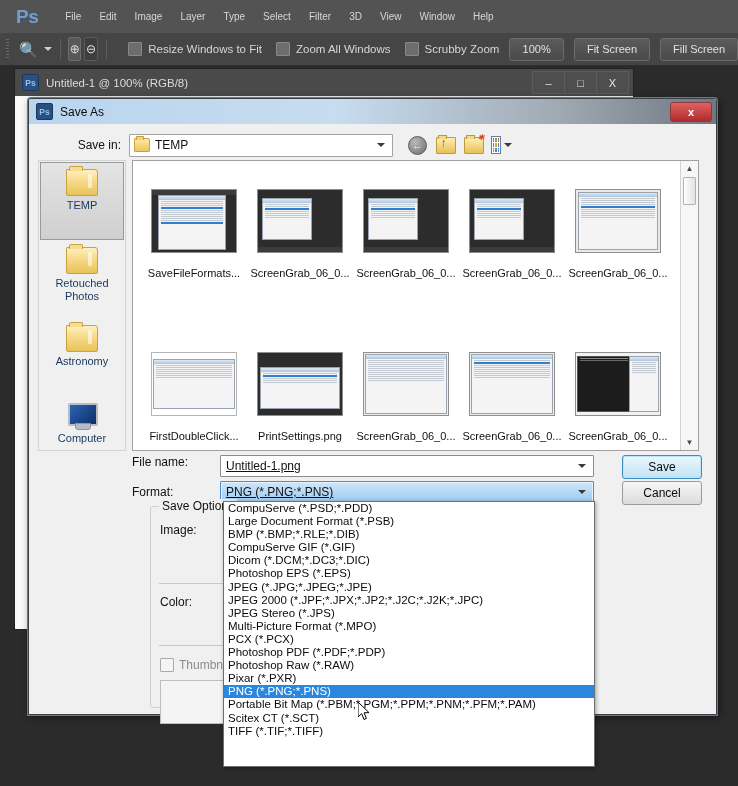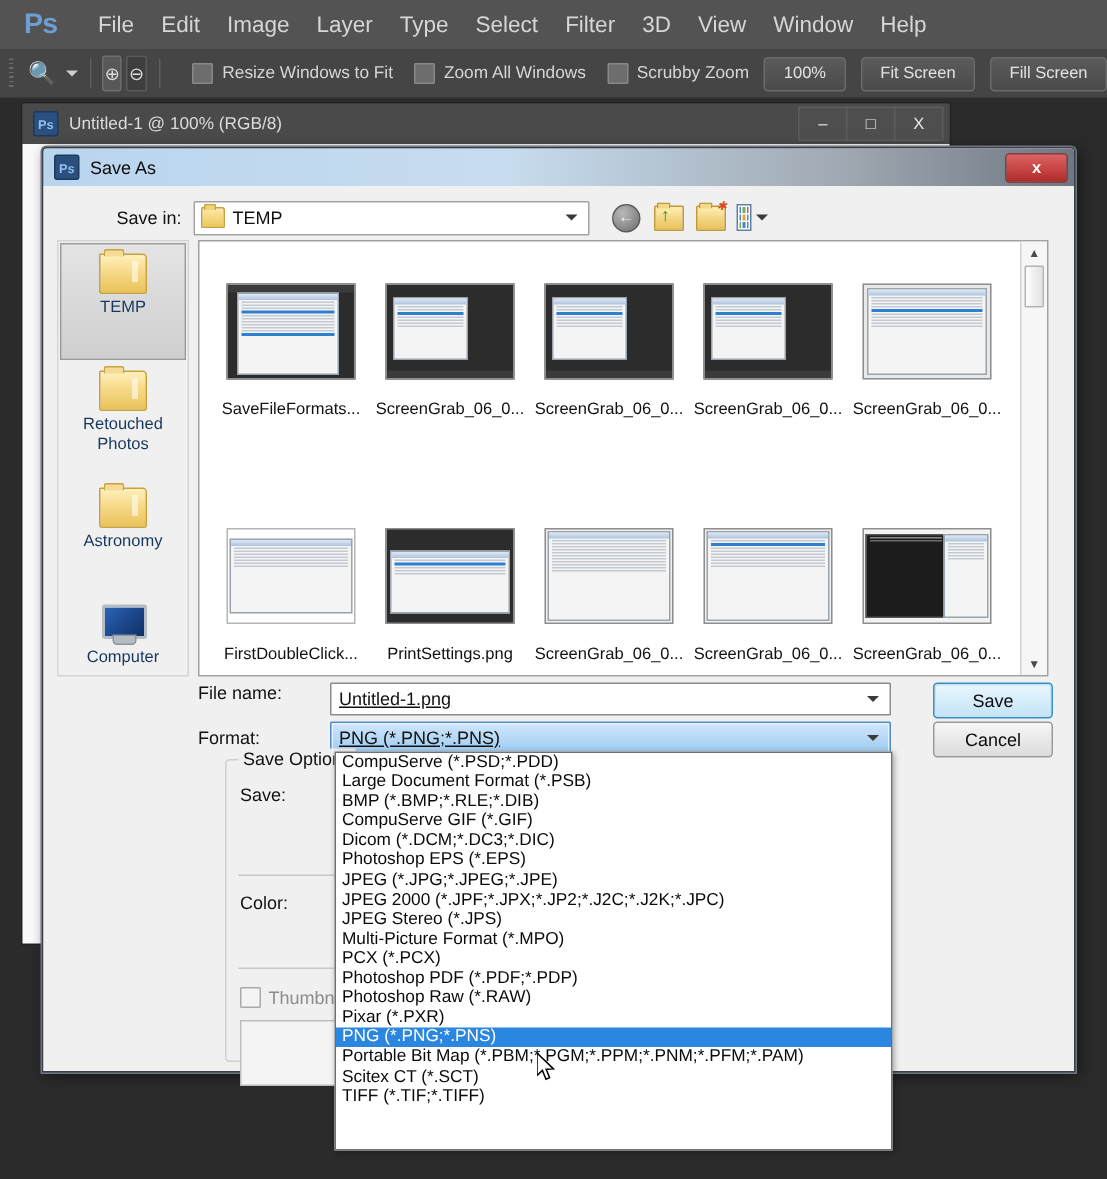--- a/index.html
+++ b/index.html
@@ -18,21 +18,21 @@
     border-bottom: 1px solid #3c3c3c;
     display: flex; align-items: center;
   }
   .ps-logo {
     color: #6e9fd4; font-weight: bold; font-size: 19px;
     margin-left: 16px; margin-right: 18px;
     font-family: "Liberation Sans", sans-serif;
     letter-spacing: -0.5px;
   }
   .ps-menu-item {
-    color: #d6d6d6; font-size: 15px; padding: 3px 9px;
+    color: #d6d6d6; font-size: 10px; padding: 3px 9px;
     white-space: nowrap;
   }
   .ps-optionsbar {
     position: absolute; left: 0; top: 33px; width: 738px; height: 32px;
     background: #454545;
     border-bottom: 1px solid #2e2e2e;
     display: flex; align-items: center;
   }
   .ob-grip {
     width: 6px; height: 20px; margin-left: 6px; margin-right: 6px;
@@ -647,21 +647,21 @@
           <i class="arrow-dn"></i>
         </span>
     </div>
   </div>
 
   <div class="btn-save">Save</div>
   <div class="btn-cancel">Cancel</div>
 
   <div class="saveopts">
     <div class="so-title">Save Options</div>
-    <div class="so-row" style="left:9px; top:16px;">Save:</div>
+    <div class="so-row" style="left:9px; top:16px;">Image:</div>
     <div class="so-sep" style="top:76px;"></div>
     <div class="so-row" style="left:9px; top:88px;">Color:</div>
     <div class="so-sep" style="top:138px;"></div>
     <div class="so-chk">
       <span class="so-chkbox"></span>
       <span class="so-chklabel">Thumbnail</span>
     </div>
     <div class="so-box"></div>
   </div>
 

